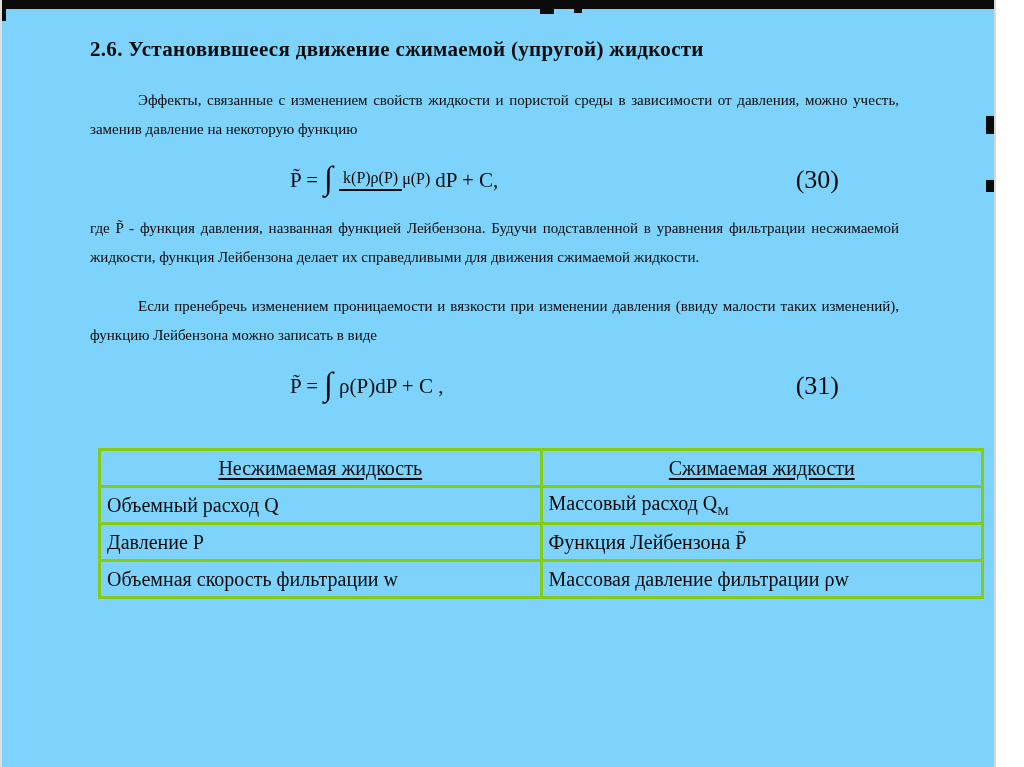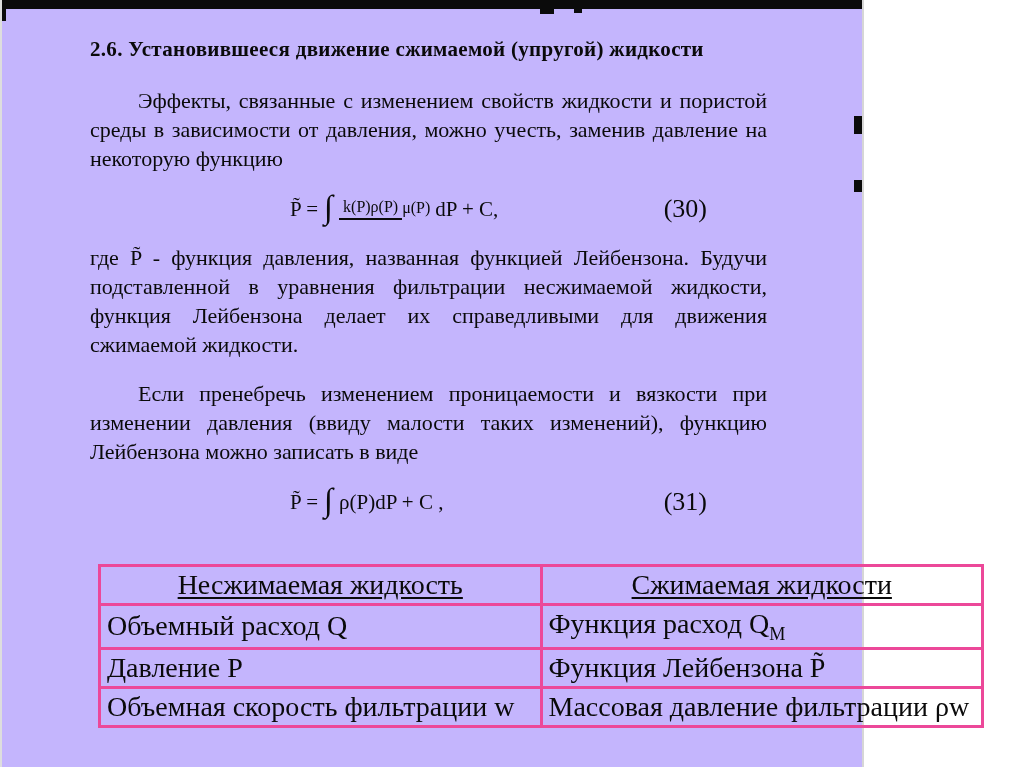--- a/index.html
+++ b/index.html
@@ -6,43 +6,43 @@
   html, body { margin: 0; padding: 0; }
   body {
     width: 1024px; height: 767px;
     background: #ffffff;
     color: #0a0a0a;
     font-family: "Liberation Serif", "DejaVu Serif", serif;
     overflow: hidden;
   }
   .screen {
     position: relative;
-    width: 864px; height: 767px;
-    background: #c4b5fd;
+    width: 996px; height: 767px;
+    background: #7dd3fc;
     border-left: 2px solid #dedede;
     border-right: 2px solid #d6d6d6;
   }
   .top-bar { position: absolute; top: 0; left: 0; width: 100%; height: 9px; background: #0b0b0b; }
   .artifact { position: absolute; background: #0b0b0b; }
   .a-left { left: 0; top: 9px; width: 4px; height: 12px; }
   .a-t1 { left: 538px; top: 9px; width: 14px; height: 5px; }
   .a-t2 { left: 572px; top: 9px; width: 8px; height: 4px; }
   .a-r1 { right: 0; top: 116px; width: 8px; height: 18px; }
   .a-r2 { right: 0; top: 180px; width: 8px; height: 12px; }
 
   .content {
     position: absolute; top: 9px; left: 0; right: 0;
     padding: 28px 95px 0 88px;
   }
   .title {
     font-size: 21px; font-weight: bold;
     margin: 0 0 24px 0; letter-spacing: 0.3px;
   }
   .para {
-    font-size: 22px; line-height: 29px;
+    font-size: 15px; line-height: 29px;
     text-align: justify; margin: 0;
   }
   .indent { text-indent: 48px; }
   .gap-top { margin-top: 20px; }
 
   .equation {
     position: relative;
     margin: 14px 0 12px 0;
     display: flex; align-items: center;
     min-height: 44px;
@@ -60,22 +60,22 @@
   .eq-num { position: absolute; right: 60px; font-size: 26px; }
 
   table.cmp {
     border-collapse: collapse;
     margin: 40px 0 0 8px;
     width: 886px;
     table-layout: fixed;
     border: 3px solid #0a0a0a;
   }
   table.cmp th, table.cmp td {
-    border: 3px solid #ec4899;
-    font-size: 28px;
+    border: 3px solid #84cc16;
+    font-size: 20px;
     font-weight: normal;
     height: 37px;
     padding: 2px 6px;
   }
   th .u { text-decoration: underline; text-underline-offset: 3px; }
   sub { font-size: 0.65em; }
 </style>
 </head>
 <body>
 
@@ -120,21 +120,21 @@
     </div>
 
     <table class="cmp">
       <tbody>
           <tr>
         <th><span class="u">Несжимаемая жидкость</span></th>
         <th><span class="u">Сжимаемая жидкости</span></th>
       </tr>
       <tr>
         <td>Объемный расход Q</td>
-        <td><span>Функция расход Q</span><sub>М</sub></td>
+        <td><span>Массовый расход Q</span><sub>М</sub></td>
       </tr>
       <tr>
         <td>Давление P</td>
         <td>Функция Лейбензона P̃</td>
       </tr>
       <tr>
         <td>Объемная скорость фильтрации w</td>
         <td>Массовая давление фильтрации ρw</td>
       </tr>
     </tbody>

